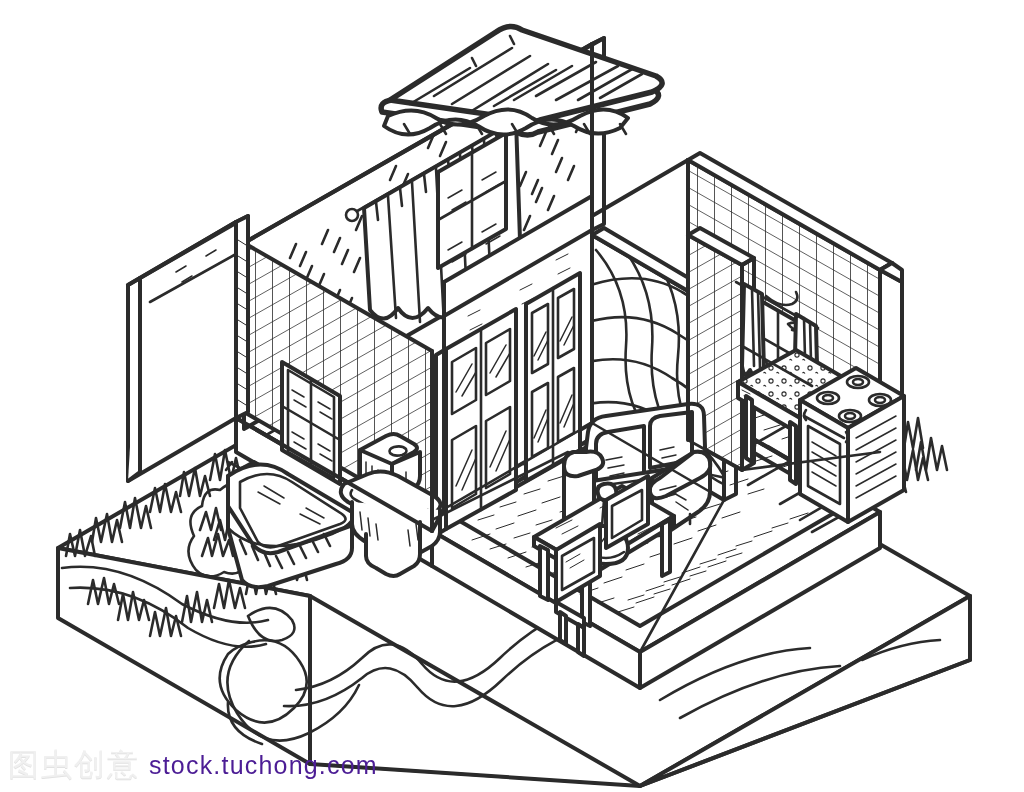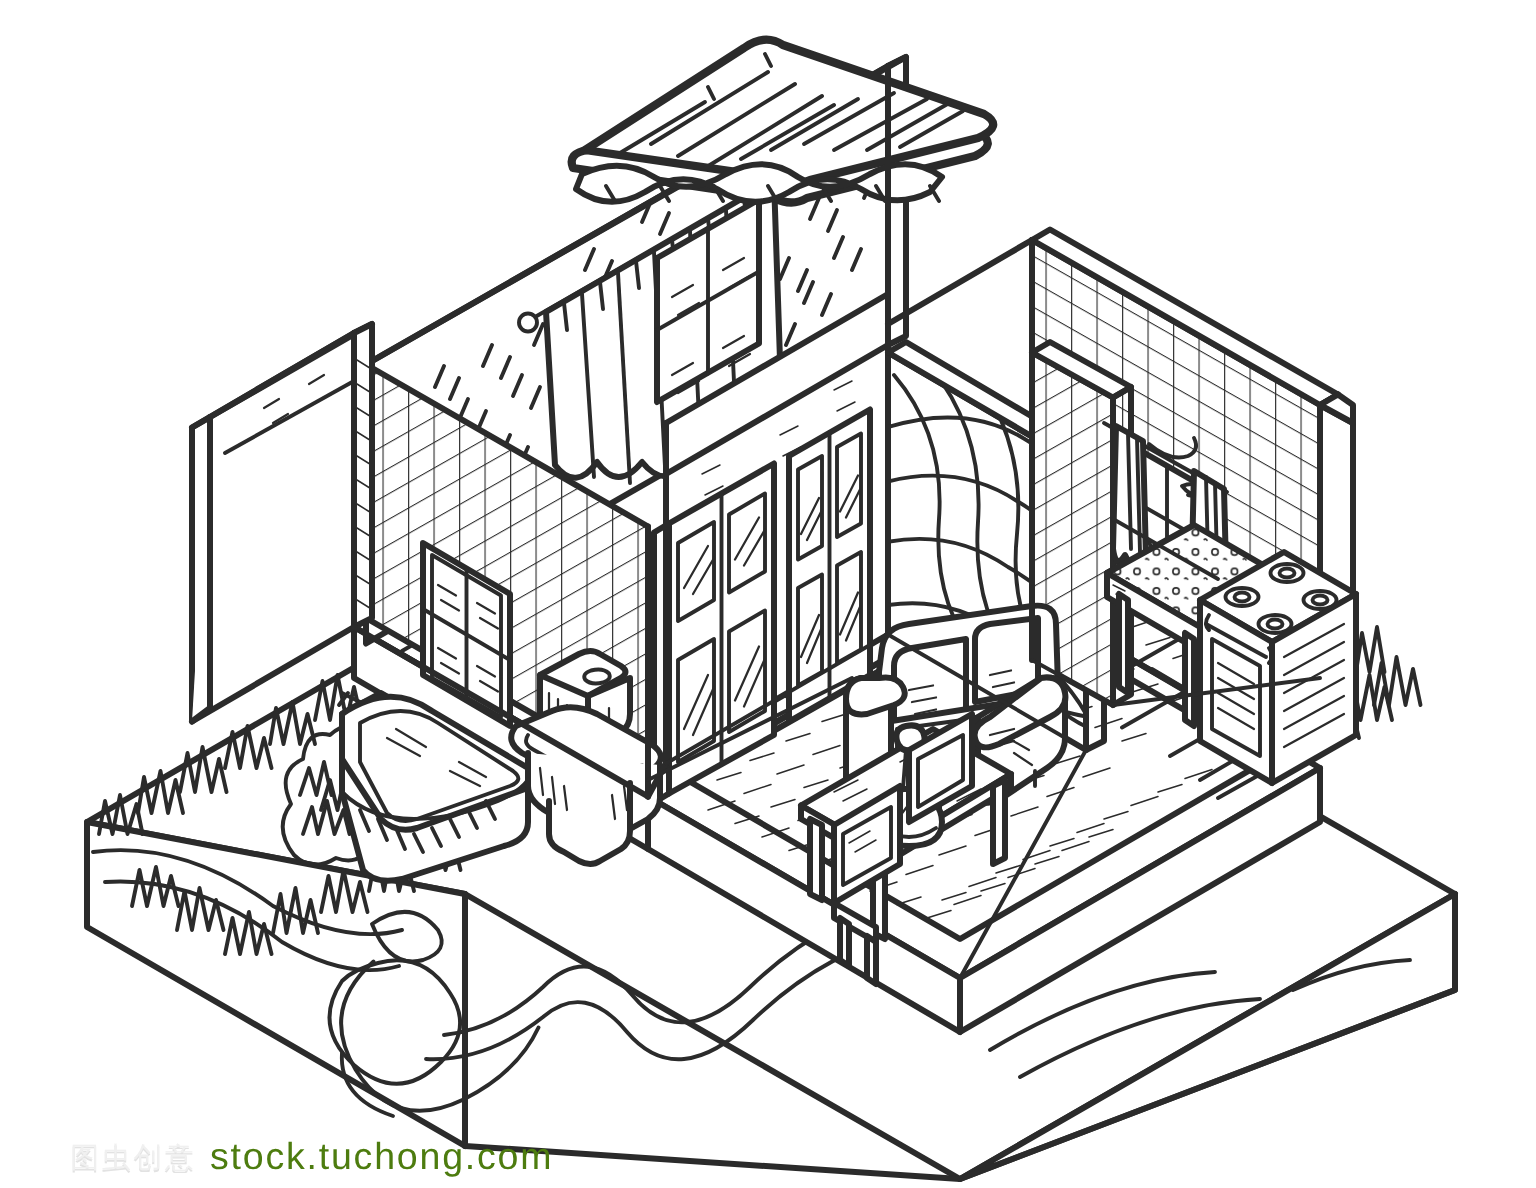--- a/index.html
+++ b/index.html
@@ -21,25 +21,25 @@
   .fill-white{fill:#ffffff;}
   .fill-none{fill:none;}
 
   
   #watermark{
     position:absolute;left:8px;bottom:6px;
     display:flex;align-items:center;gap:9px;
     pointer-events:none;user-select:none;
   }
   #watermark .wm-cn{
-    font-size:19px;color:#f0f0f0;letter-spacing:2px;
-    text-shadow:0 1px 0 #e2e2e2;font-family:"DejaVu Sans", sans-serif;margin-left:39px;
+    font-size:31px;color:#f0f0f0;letter-spacing:2px;
+    text-shadow:0 1px 0 #e2e2e2;font-family:"DejaVu Sans", sans-serif;
   }
   #watermark .wm-en{
-    font-size:25px;color:#4d7c0f;letter-spacing:1.2px;
+    font-size:25px;color:#4c1d95;letter-spacing:1.2px;
     font-family:"Liberation Sans", sans-serif;
   }
 </style>
 </head>
 <body>
 
 <div id="stage">
 
 <svg id="art" viewBox="0 0 1024 792" xmlns="http://www.w3.org/2000/svg">
 

